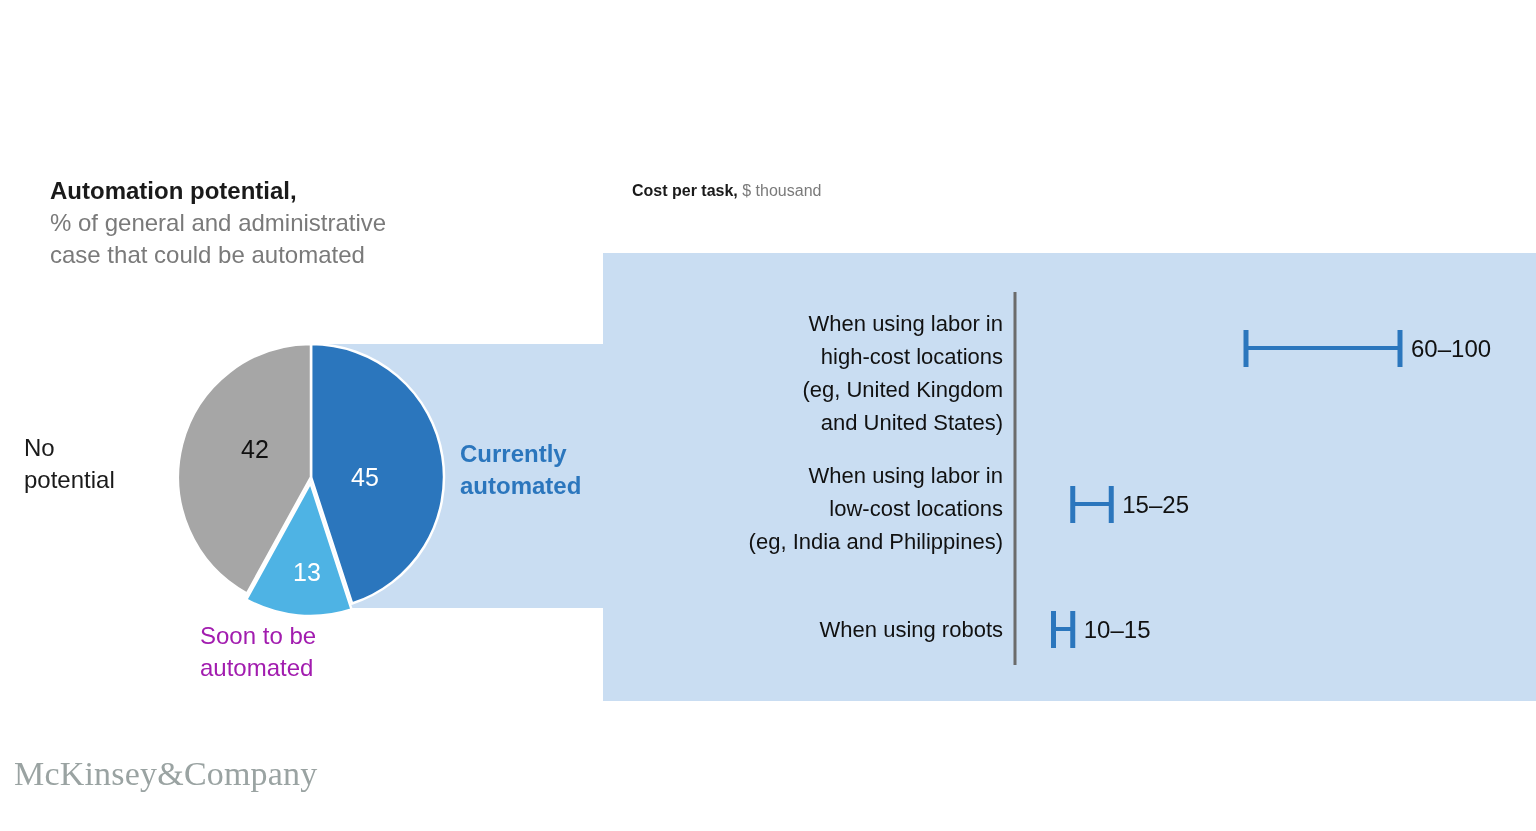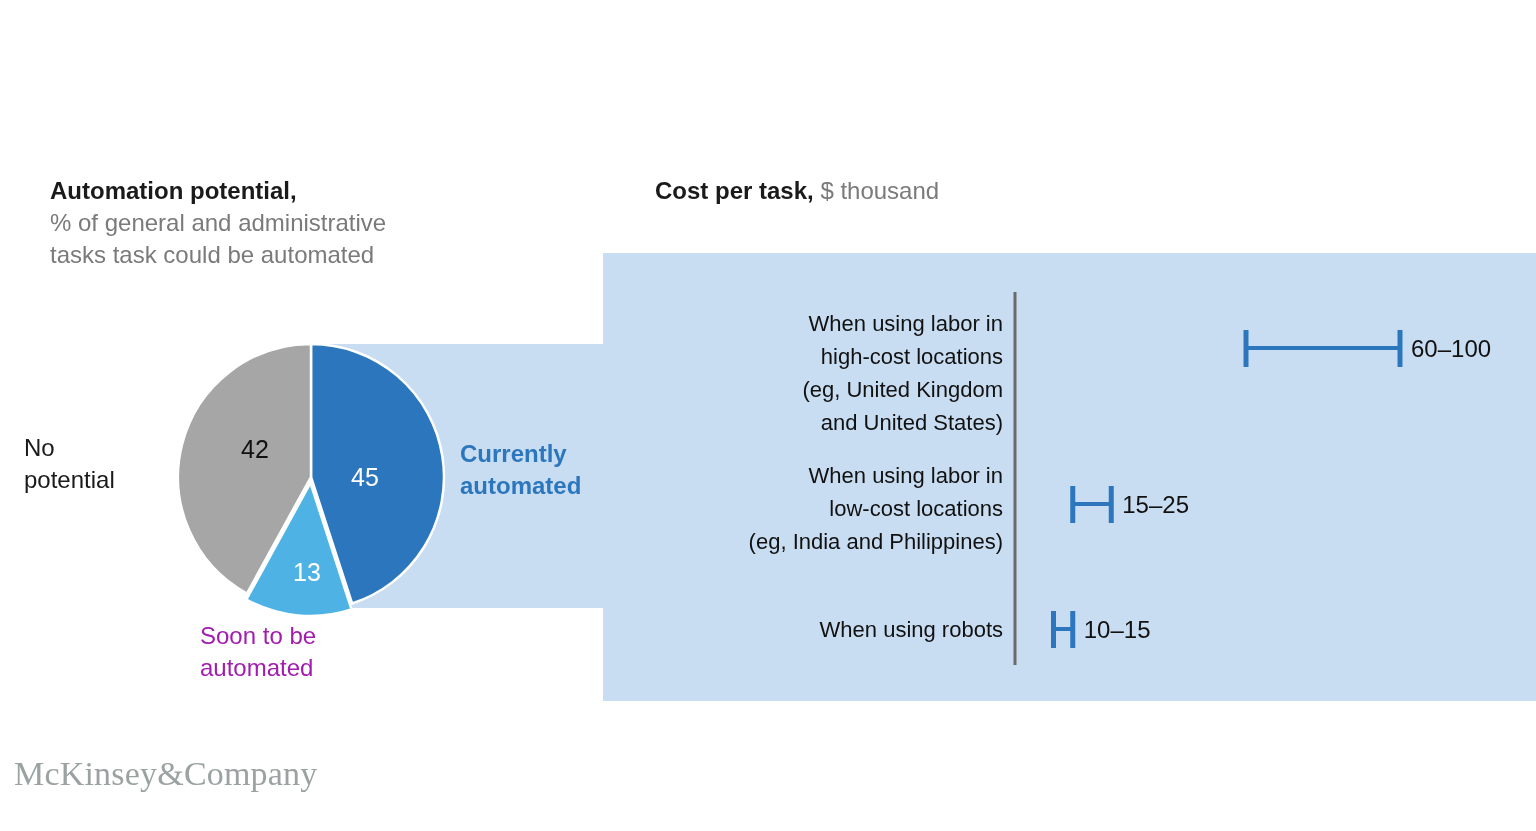--- a/index.html
+++ b/index.html
@@ -49,23 +49,23 @@
   #left-head .hd-sub {
     font-size: 24px;
     line-height: 32px;
     font-weight: 400;
     color: #7a7a7a;
   }
 
   
   #right-head {
     position: absolute;
-    left: 655px;
+    left: 632px;
     top: 175px;
-    font-size: 24px;
+    font-size: 16px;
     line-height: 32px;
     white-space: nowrap;
   }
   #right-head .hd-bold {
     font-weight: 700;
     color: #1a1a1a;
   }
   #right-head .hd-sub {
     font-weight: 400;
     color: #7a7a7a;
@@ -167,21 +167,21 @@
   <svg id="panel-svg" viewBox="0 0 1536 831" xmlns="http://www.w3.org/2000/svg">
 
     <rect x="603" y="253" width="933" height="448" fill="#c9ddf2"></rect>
 
     <rect x="300" y="344" width="310" height="264" fill="#c9ddf2"></rect>
   </svg>
 
   <div id="left-head">
     <div class="hd-bold">Automation potential,</div>
     <div class="hd-sub">% of general and administrative</div>
-    <div class="hd-sub">tasks task could be automated</div>
+    <div class="hd-sub">case that could be automated</div>
   </div>
 
   <div id="right-head">
     <span class="hd-bold">Cost per task,</span><span class="hd-sub"> $ thousand</span>
   </div>
 
   <svg id="pie-svg" viewBox="0 0 310 310" xmlns="http://www.w3.org/2000/svg">
     <g>
 
       <path d="M 151 151 L 151 18 A 133 133 0 0 1 192.099260251868 277.4905166672554 Z" fill="#2b76bd" stroke="#ffffff" stroke-width="2.5"></path>

